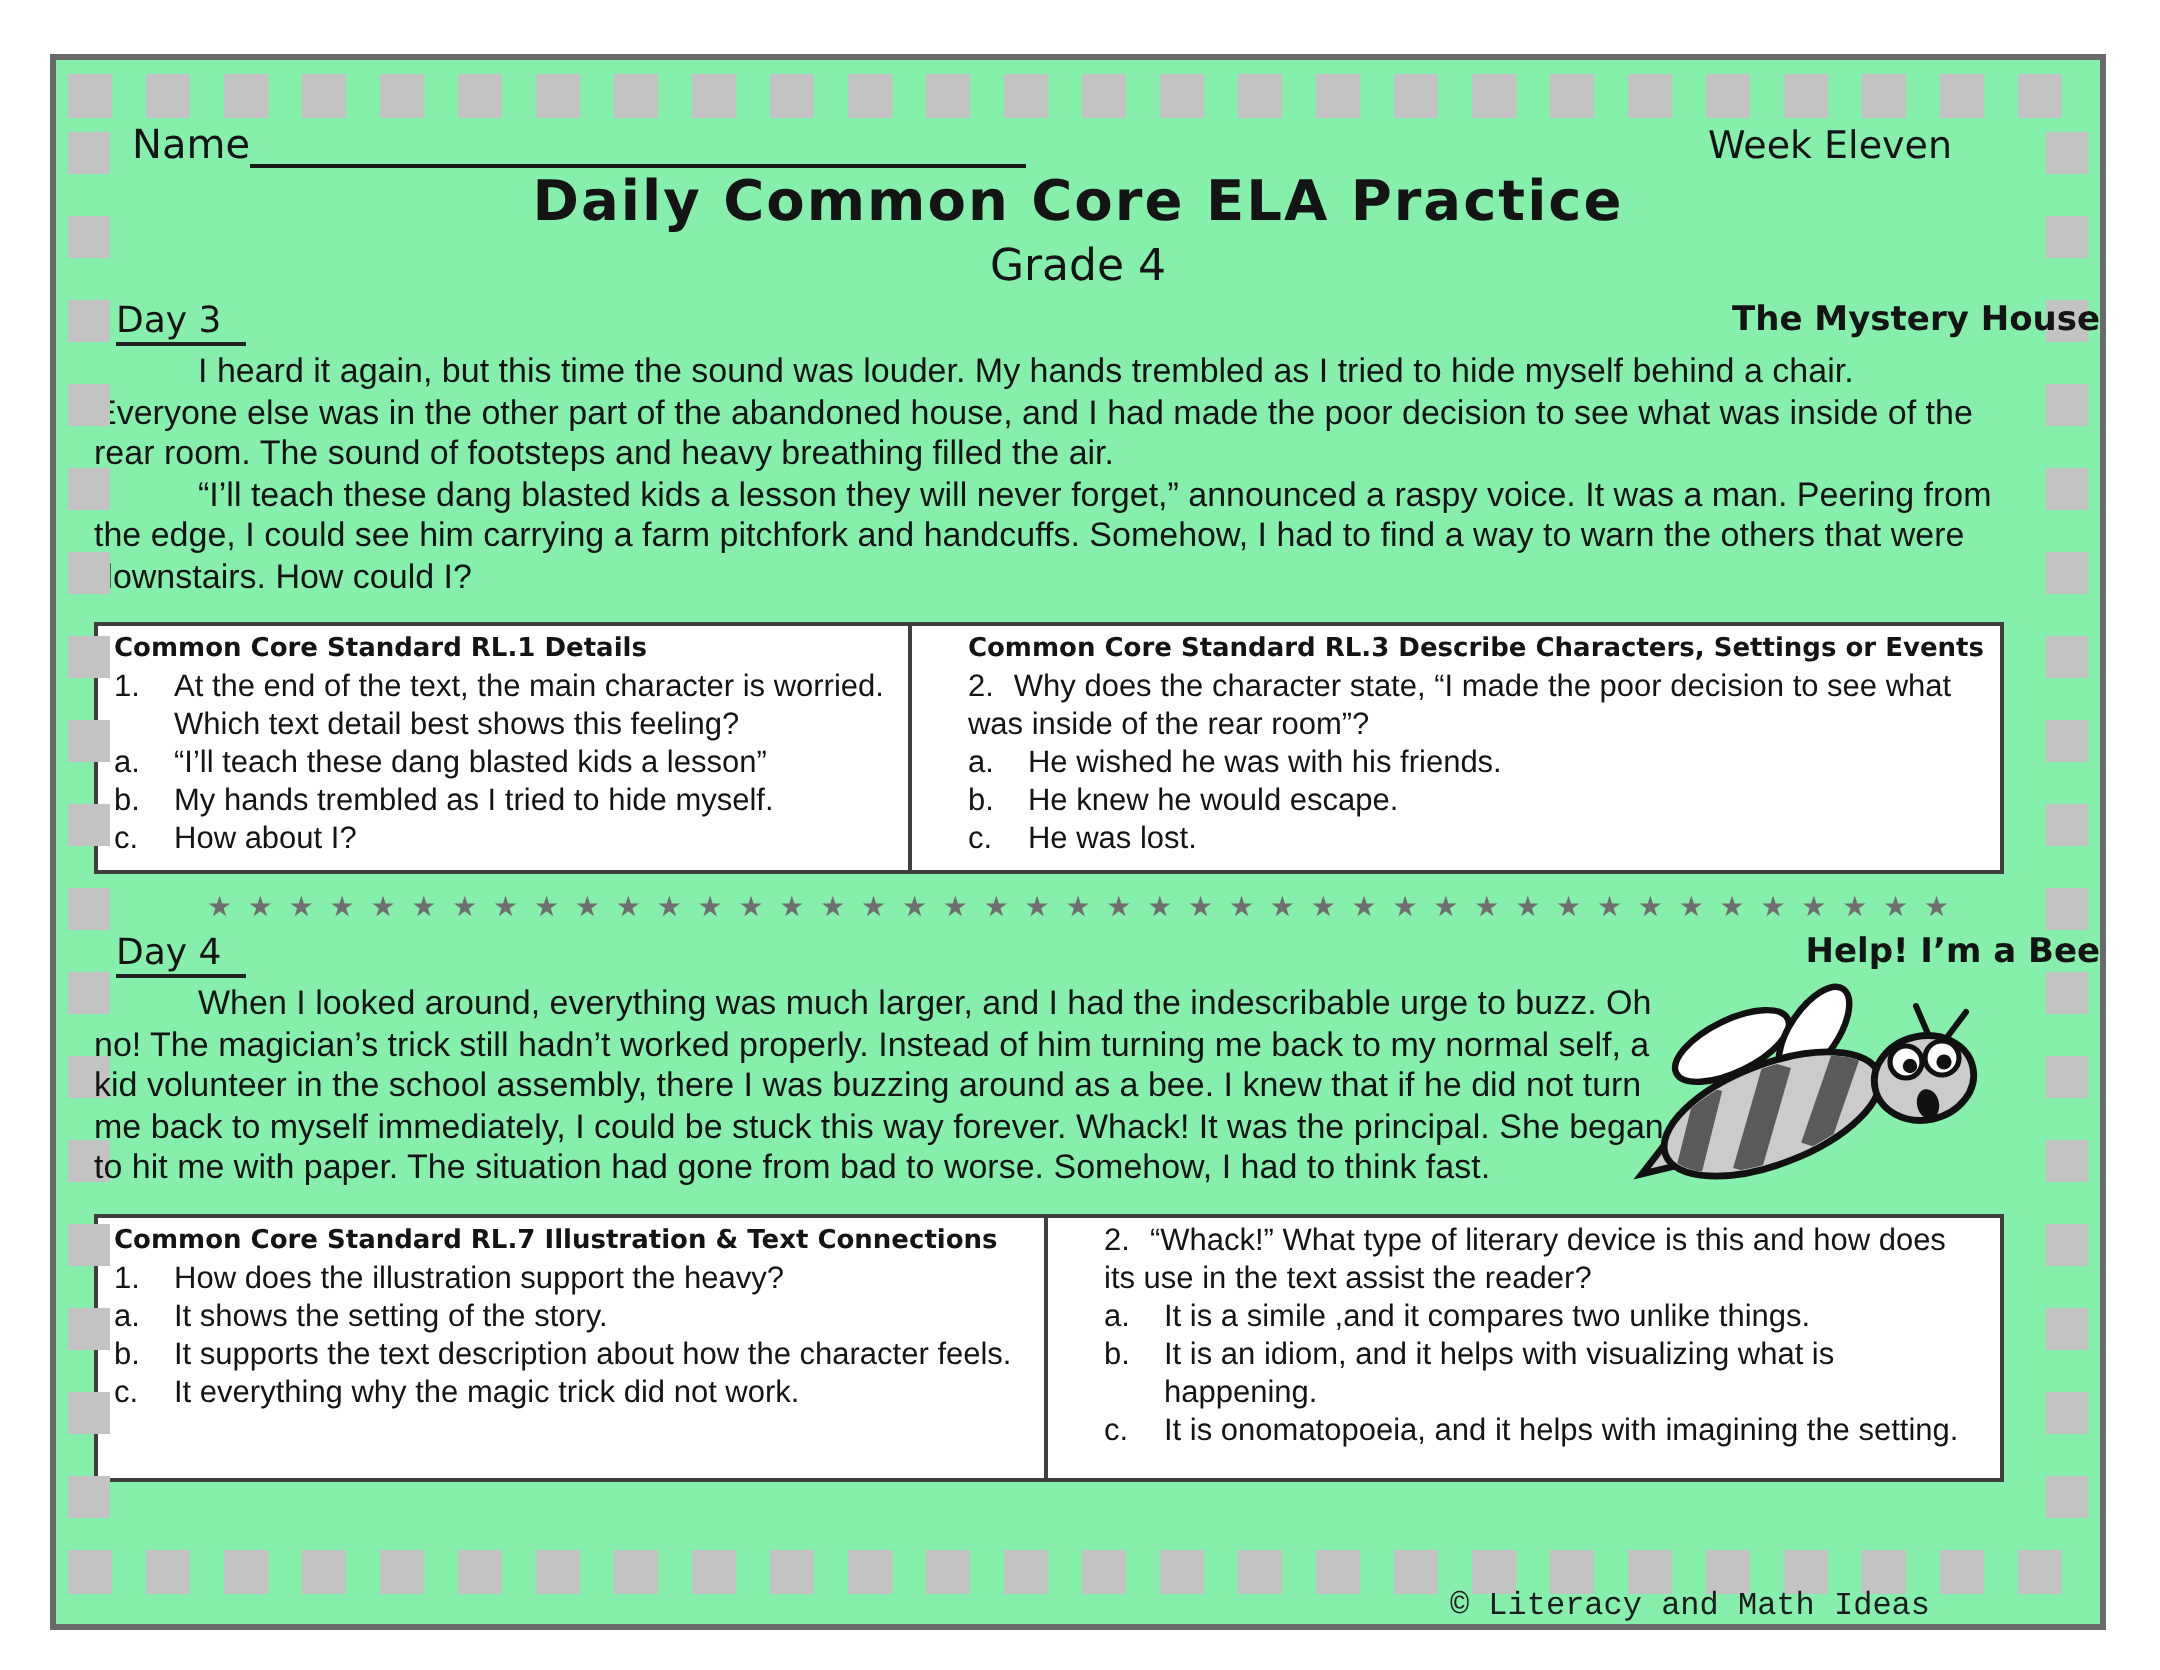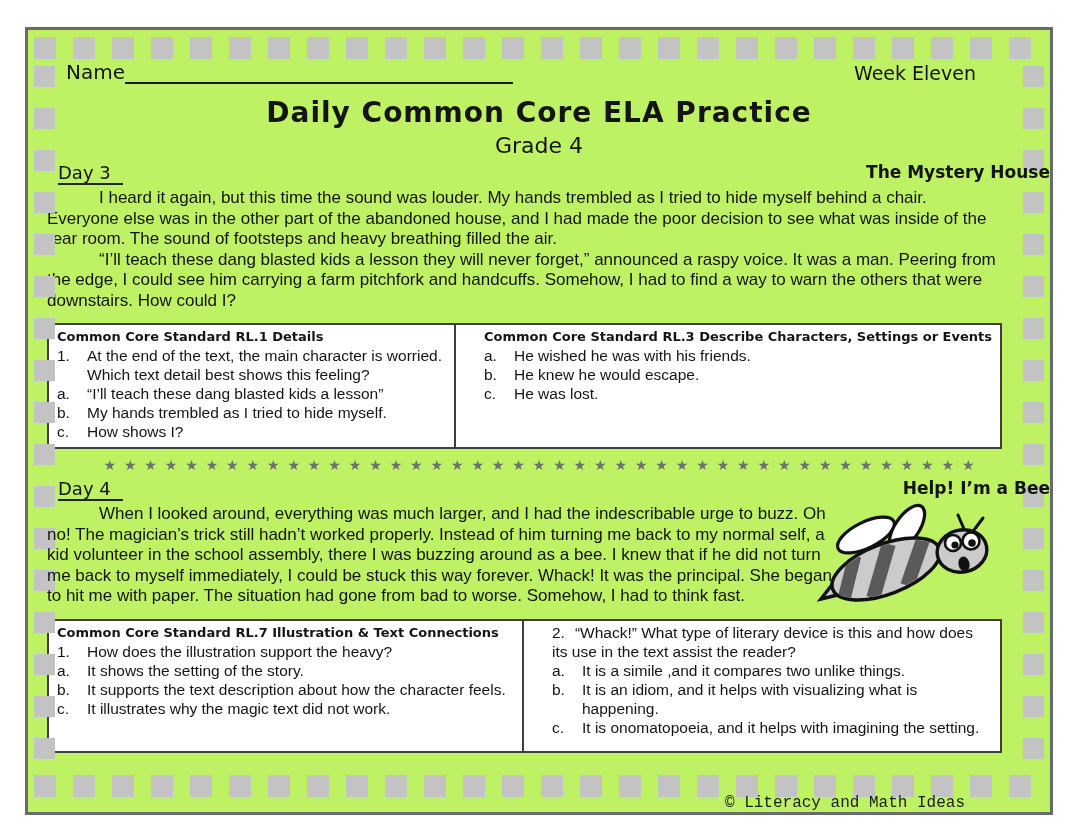--- a/index.html
+++ b/index.html
@@ -3,21 +3,21 @@
 <meta charset="utf-8">
 <style>
   html,body { margin:0; padding:0; background:#ffffff; }
   body {
     width:1080px; height:835px; position:relative;
     font-family:"Liberation Sans", sans-serif; color:#141414;
     overflow:hidden;
   }
   .page {
     position:absolute; left:25px; top:27px; width:1028px; height:788px;
-    border:3px solid #6a6a6a; box-sizing:border-box; background:#bef264;
+    border:3px solid #6a6a6a; box-sizing:border-box; background:#86efac;
   }
   
   .deco { position:absolute; background-color:transparent; }
   .deco-top    { top:7px;    left:6px; right:6px; height:22px;
                  background:repeating-linear-gradient(90deg,#c3c3c3 0 22px,transparent 22px 39px); }
   .deco-bottom { bottom:15px; left:6px; right:6px; height:22px;
                  background:repeating-linear-gradient(90deg,#c3c3c3 0 22px,transparent 22px 39px); }
   .deco-left   { left:6px;  top:36px; bottom:42px; width:21px;
                  background:repeating-linear-gradient(180deg,#c3c3c3 0 21px,transparent 21px 42px); }
   .deco-right  { right:6px; top:36px; bottom:42px; width:21px;
@@ -27,21 +27,21 @@
     position:relative; margin-top:30px; padding:0 74px 0 38px;
     display:flex; justify-content:space-between; align-items:flex-end;
     font-family:"DejaVu Sans", sans-serif; font-size:20px;
   }
   .name-wrap { display:flex; align-items:flex-end; }
   .name-line { display:inline-block; width:388px; border-bottom:2px solid #1a1a1a; height:20px; }
   .week-label { font-size:19px; }
 
   .page-title {
     text-align:center; font-family:"DejaVu Sans", sans-serif; font-weight:bold;
-    font-size:28px; margin-top:12px; letter-spacing:1px;
+    font-size:28px; margin-top:0; letter-spacing:1px;
   }
   .grade-subtitle {
     text-align:center; font-family:"DejaVu Sans", sans-serif; font-weight:normal;
     font-size:22px; margin-top:4px;
   }
 
   .day-row { position:relative; margin-top:4px; height:24px; }
   .day-label {
     position:absolute; left:30px; top:0; font-family:"DejaVu Sans", sans-serif;
     font-size:18px; border-bottom:2px solid #222; padding-right:12px;
@@ -123,25 +123,28 @@
       <div class="qi">
         <span class="qlabel">a.</span>
         <span class="qtext">“I’ll teach these dang blasted kids a lesson”</span>
       </div>
       <div class="qi">
         <span class="qlabel">b.</span>
         <span class="qtext">My hands trembled as I tried to hide myself.</span>
       </div>
       <div class="qi">
         <span class="qlabel">c.</span>
-        <span class="qtext">How shows I?</span>
+        <span class="qtext">How about I?</span>
       </div>
     </div>
     <div class="qbox qbox-right">
       <div class="qhead">Common Core Standard RL.3 Describe Characters, Settings or Events</div>
+      <div class="qi-flow">
+        <span class="qlabel-inline">2.</span><span>Why does the character state, “I made the poor decision to see what was inside of the rear room”?</span>
+      </div>
       <div class="qi">
         <span class="qlabel">a.</span>
         <span class="qtext">He wished he was with his friends.</span>
       </div>
       <div class="qi">
         <span class="qlabel">b.</span>
         <span class="qtext">He knew he would escape.</span>
       </div>
       <div class="qi">
         <span class="qlabel">c.</span>
@@ -204,21 +207,21 @@
       <div class="qi">
         <span class="qlabel">a.</span>
         <span class="qtext">It shows the setting of the story.</span>
       </div>
       <div class="qi">
         <span class="qlabel">b.</span>
         <span class="qtext">It supports the text description about how the character feels.</span>
       </div>
       <div class="qi">
         <span class="qlabel">c.</span>
-        <span class="qtext">It illustrates why the magic text did not work.</span>
+        <span class="qtext">It everything why the magic trick did not work.</span>
       </div>
     </div>
     <div class="qbox qbox-right">
       <div class="qi-flow">
         <span class="qlabel-inline">2.</span><span>“Whack!” What type of literary device is this and how does its use in the text assist the reader?</span>
       </div>
       <div class="qi">
         <span class="qlabel">a.</span>
         <span class="qtext">It is a simile ,and it compares two unlike things.</span>
       </div>

